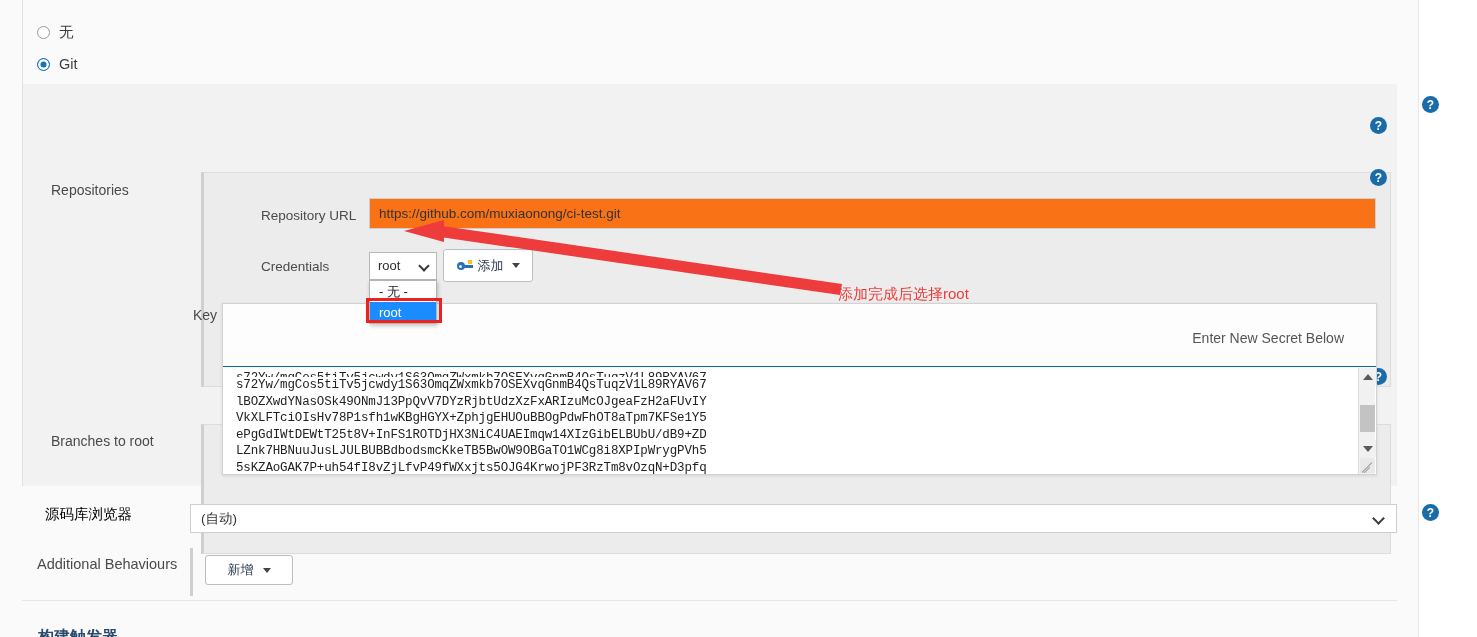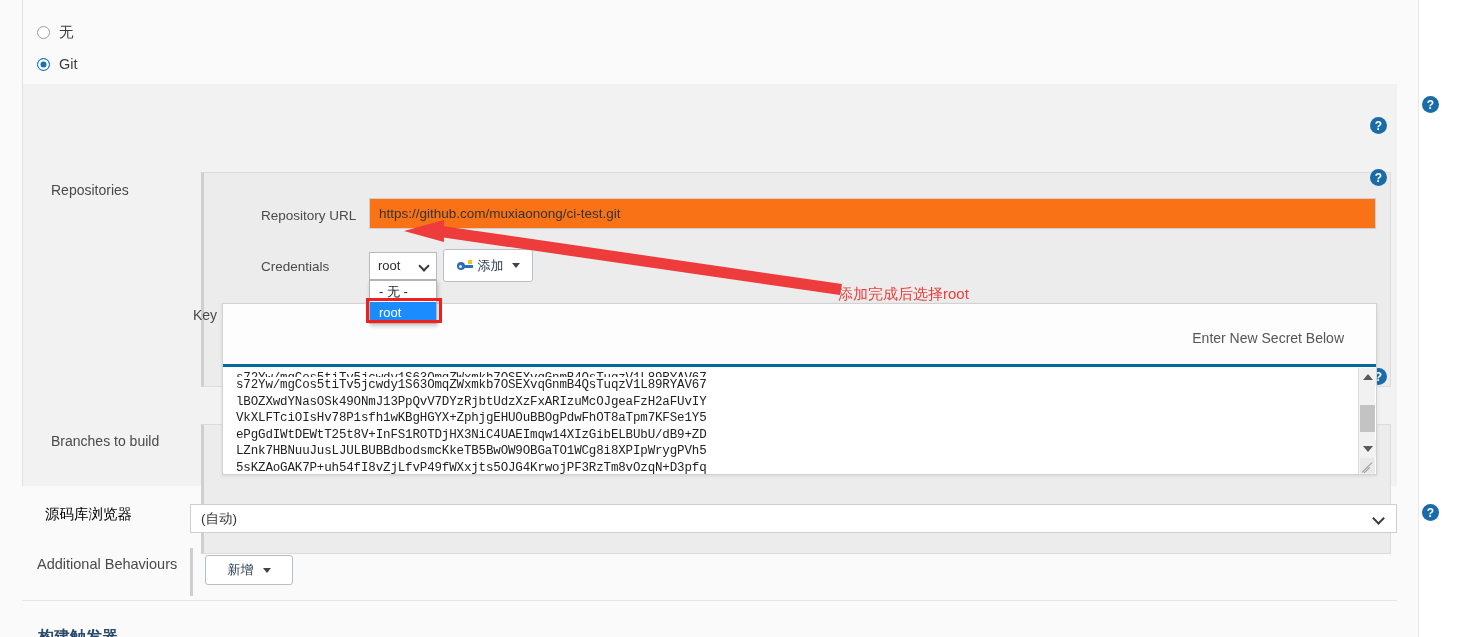--- a/index.html
+++ b/index.html
@@ -282,21 +282,21 @@
     background: #ffffff;
     border: 1px solid #d2d2d2;
     box-shadow: 0 1px 3px rgba(0,0,0,0.10);
     z-index: 25;
   }
   .secret-head {
     position: absolute;
     left: 0; top: 0;
     width: 100%; height: 63px;
     background: #fdfdfd;
-    border-bottom: 3px solid #0369a1;
+    border-bottom: 1px solid #0369a1;
   }
   .secret-head-label {
     position: absolute;
     right: 32px; top: 26px;
     font-size: 14px;
     color: #555555;
     white-space: nowrap;
   }
   .secret-textarea {
     position: absolute;
@@ -496,21 +496,21 @@
     </div>
     <div class="radio-row r2">
       <span class="radio-dot checked"></span>
       <span class="radio-label">Git</span>
     </div>
   </div>
 
   <div class="scm-section">
 
     <div class="form-label lbl-repositories">Repositories</div>
-    <div class="form-label lbl-branches">Branches to build</div>
+    <div class="form-label lbl-branches">Branches to root</div>
 
     <div class="repo-panel">
       <div class="repo-panel-inner">
 
         <div class="sub-label lbl-repo-url">Repository URL</div>
         <div class="text-input">https://github.com/muxiaonong/ci-test.git</div>
 
         <div class="sub-label lbl-credentials">Credentials</div>
 
         <div class="cred-select">

